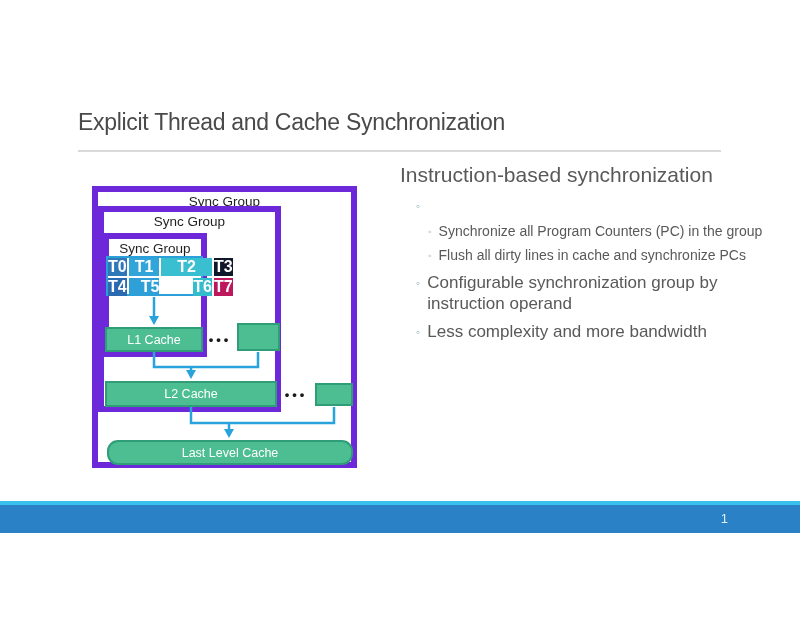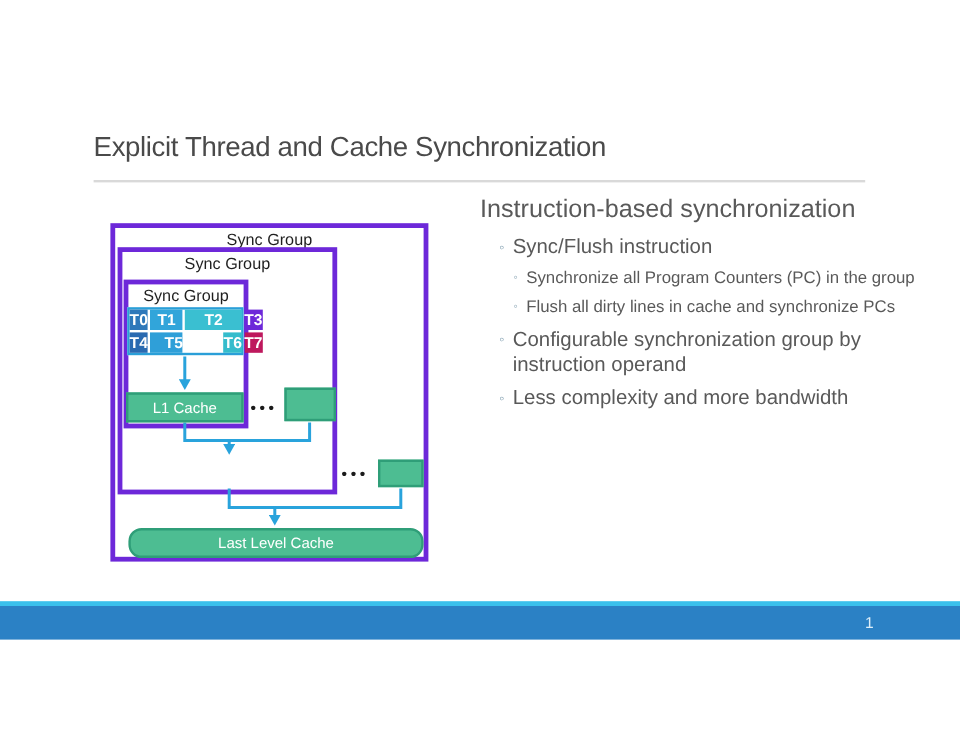--- a/index.html
+++ b/index.html
@@ -12,36 +12,36 @@
     font-size:23px; font-weight:400; color:#4a4a4a; line-height:38px;
     letter-spacing:-0.3px;
   }
   .title-rule {
     position:absolute; left:78px; top:150px; width:643px; height:2px;
     background:#d9d9d9;
   }
 
   
   .diagram { position:absolute; left:92px; top:186px; width:265px; height:282px; }
-  .gbox { position:absolute; border:4px solid #6d28d9; box-sizing:border-box; background:transparent;padding-left:28px; }
+  .gbox { position:absolute; border:6px solid #6d28d9; box-sizing:border-box; background:transparent;padding-left:28px; }
   .gbox-outer  { left:0;    top:0;    width:265px; height:282px; }
   .gbox-middle { left:6px;  top:20px; width:183px; height:206px; }
   .gbox-inner  { left:11px; top:47px; width:104px; height:124px; }
   .glabel {
     position:absolute; top:1px; left:0; right:0; text-align:center;
     font-size:13.5px; color:#1f1f1f; line-height:17px;
   }
   .thread-grid {
     position:absolute; left:14px; top:70px; width:97px; height:40px;
     border:2px solid #2a9fd8; box-sizing:border-box; background:#ffffff;
     display:grid; grid-template-columns:repeat(4,1fr); grid-template-rows:repeat(2,1fr);
     gap:2px;
   }
   .thread-cell {
-    color:#ffffff; font-size:13px; font-weight:600;
+    color:#ffffff; font-size:16px; font-weight:600;
     display:flex; align-items:center; justify-content:center;
   }
   .cache {
     position:absolute; background:#4dbd92; border:2px solid #2f9e78;
     box-sizing:border-box; color:#ffffff;
     display:flex; align-items:center; justify-content:center; font-size:12.5px;
   }
   .cache-l1  { left:13px;  top:141px; width:98px;  height:25px; }
   .cache-s1  { left:145px; top:137px; width:43px;  height:28px; }
   .cache-l2  { left:13px;  top:195px; width:172px; height:26px; }
@@ -104,43 +104,43 @@
     <path d="M62 166 V181 H166 V166" stroke="#29a3dc" stroke-width="2.5" fill="none"></path>
     <path d="M99 181 V186" stroke="#29a3dc" stroke-width="2.5" fill="none" marker-end="url(#ah)"></path>
     <path d="M99 221 V237 H242 V221" stroke="#29a3dc" stroke-width="2.5" fill="none"></path>
     <path d="M137 237 V245" stroke="#29a3dc" stroke-width="2.5" fill="none" marker-end="url(#ah)"></path>
   </svg>
 
   <div class="thread-grid">
     <div class="thread-cell" style="background: rgb(46, 120, 186);">T0</div>
     <div class="thread-cell" style="background: rgb(49, 165, 218);">T1</div>
     <div class="thread-cell" style="background: rgb(58, 191, 209);">T2</div>
-    <div class="thread-cell" style="background: #6d28d9;">T3</div>
+    <div class="thread-cell" style="background: #0f172a;">T3</div>
     <div class="thread-cell" style="background: rgb(42, 106, 177);">T4</div>
     <div class="thread-cell" style="background: rgb(47, 159, 216); padding-left: 12px;">T5</div>
     <div class="thread-cell" style="background: rgb(53, 188, 204); margin-left: 32px;">T6</div>
     <div class="thread-cell" style="background: #be185d;">T7</div>
   </div>
 
   <div class="cache cache-l1">L1 Cache</div>
   <div class="dots dots-1">•••</div>
   <div class="cache cache-s1"></div>
 
+  <div class="cache cache-l2">L2 Cache</div>
   <div class="dots dots-2">•••</div>
   <div class="cache cache-s2"></div>
 
   <div class="cache cache-llc">Last Level Cache</div>
 </div>
 
 <div class="content">
   <div class="c-head">Instruction-based synchronization</div>
 
   <div class="brow lvl2">
     <span class="marker">◦</span>
-    <span>Sync/Flush instruction</span>
   </div>
 
   <div class="brow lvl3">
     <span class="marker">◦</span>
     <span>Synchronize all Program Counters (PC) in the group</span>
   </div>
 
   <div class="brow lvl3">
     <span class="marker">◦</span>
     <span>Flush all dirty lines in cache and synchronize PCs</span>

